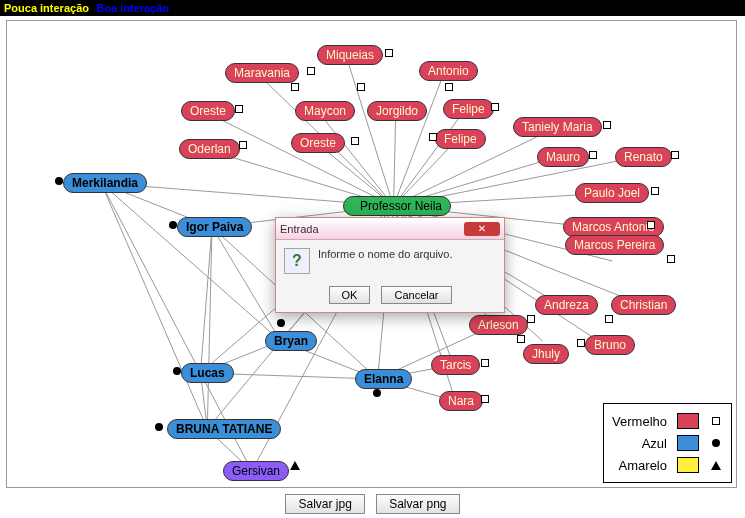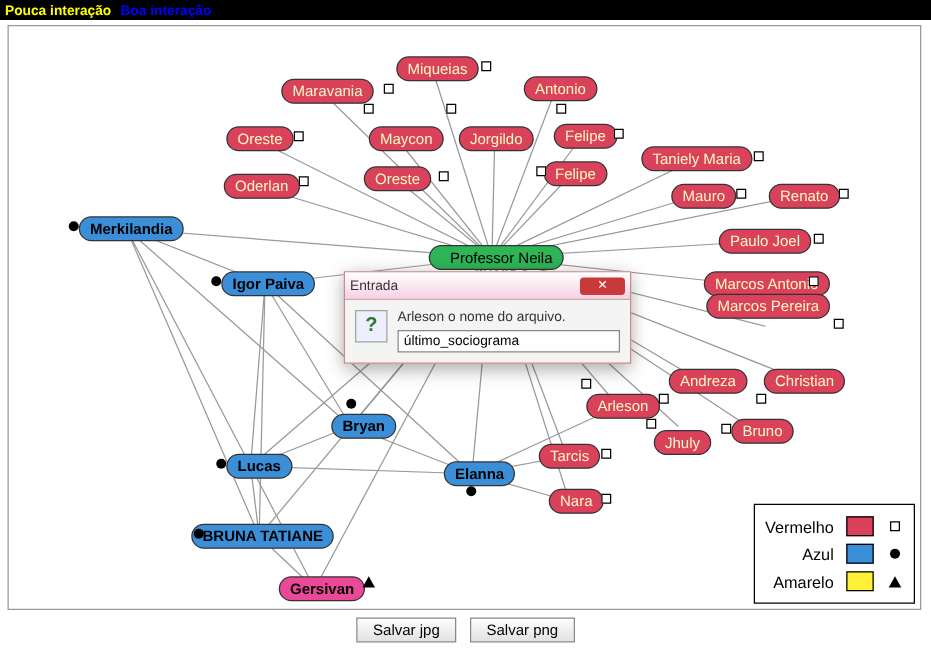--- a/index.html
+++ b/index.html
@@ -6,21 +6,21 @@
   html, body { margin:0; padding:0; width:745px; height:518px; font-family: Arial, sans-serif; font-size:12px; background:#fff; }
   .topbar { background:#000; height:16px; line-height:16px; padding:0 4px; width:100%; }
   .topbar .ylbl { color:#ff0; font-weight:bold; font-size:11px;text-align:center; }
   .topbar .blbl { color:#00f; font-weight:bold; font-size:11px; margin-left:4px; }
   .canvas-frame { position:relative; margin:4px 6px 4px 6px; border:1px solid #999; width:731px; height:468px; background:#fff; }
   svg.edges { position:absolute; left:0; top:0; pointer-events:none; }
   .node { position:absolute; padding:2px 8px; border-radius:10px; border:1px solid #333; font-size:12px; white-space:nowrap; cursor:pointer; user-select:none; }
   .node.red { background:#d9425a; color:#fef9c3; }
   .node.blue { background:#3b8ed8; color:#000;font-weight:bold; }
   .node.green { background:#2db558; color:#000; }
-  .node.yellow { background:#ec4899; color:#000;font-weight:bold; }
+  .node.yellow { background:#8b5cf6; color:#000; }
   .marker { position:absolute; font-size:11px; }
   .marker.square { width:8px; height:8px; border:1px solid #000; background:#fff; }
   .marker.circle { width:8px; height:8px; border-radius:50%; background:#000; }
   .marker.triangle { width:0; height:0; border-left:5px solid transparent; border-right:5px solid transparent; border-bottom:9px solid #000; }
   .legend { position:absolute; right:4px; bottom:4px; border:1px solid #000; background:#fff; padding:6px 8px; font-size:13px; }
   .legend-row { display:flex; align-items:center; justify-content:flex-end; gap:10px; height:22px; }
   .legend-row .swatch { width:22px; height:16px; border:1px solid #000; }
   .legend-row .sw-red { background:#d9425a; }
   .legend-row .sw-yellow { background:#fff03a; }
   .legend-row .sw-blue { background:#3b8ed8; }
@@ -149,21 +149,21 @@
       <div class="node blue" style="left: 56px; top: 152px;">Merkilandia</div>
       <div class="marker circle" style="left: 48px; top: 156px;"></div>
       <div class="node blue" style="left: 170px; top: 196px;">Igor Paiva</div>
       <div class="marker circle" style="left: 162px; top: 200px;"></div>
       <div class="node blue" style="left: 258px; top: 310px;">Bryan</div>
       <div class="marker circle" style="left: 270px; top: 298px;"></div>
       <div class="node blue" style="left: 174px; top: 342px;">Lucas</div>
       <div class="marker circle" style="left: 166px; top: 346px;"></div>
       <div class="node blue" style="left: 348px; top: 348px;">Elanna</div>
       <div class="marker circle" style="left: 366px; top: 368px;"></div>
-      <div class="node blue" style="left: 146px; top: 398px;">BRUNA TATIANE</div>
+      <div class="node blue" style="left: 160px; top: 398px;">BRUNA TATIANE</div>
       <div class="marker circle" style="left: 148px; top: 402px;"></div>
       <div class="node yellow" style="left: 216px; top: 440px;">Gersivan</div>
       <div class="marker triangle" style="left: 283px; top: 440px;"></div>
     </div>
 
   <div class="legend">
     <div class="legend-row">
       <span>Vermelho</span>
       <span class="swatch sw-red"></span>
       <span class="mk">
@@ -187,23 +187,26 @@
   </div>
 
   <div class="dialog">
     <div class="titlebar">
       <span class="ttl">Entrada</span>
       <span class="close">✕</span>
     </div>
     <div class="body">
       <div class="qicon">?</div>
       <div class="fields">
-        <div class="prompt">Arleson o nome do arquivo.</div>
-        <input type="text" value="último_sociograma" style="">
+        <div class="prompt">Informe o nome do arquivo.</div>
       </div>
+    </div>
+    <div class="btns">
+      <button>OK</button>
+      <button>Cancelar</button>
     </div>
   </div>
 </div>
 
 <div class="bottom-buttons">
   <button>Salvar jpg</button>
   <button>Salvar png</button>
 </div>
 
 </body></html>

